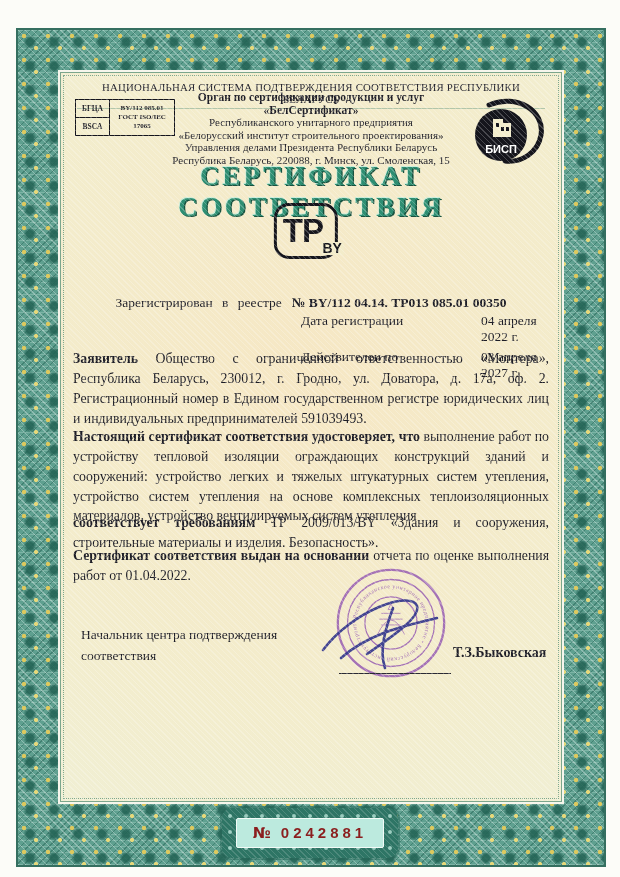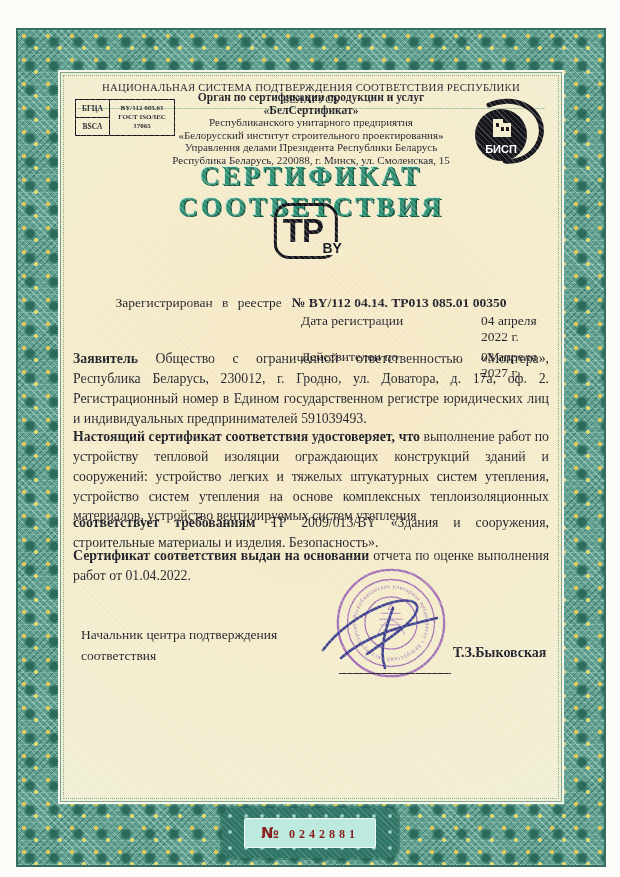--- a/index.html
+++ b/index.html
@@ -105,21 +105,21 @@
       repeating-linear-gradient(45deg, rgba(255,255,255,.15) 0 1px, transparent 1px 4px);
     background-size:16px 16px, auto;
     display:flex; align-items:center; justify-content:center;
     box-shadow:0 0 0 2px rgba(36,100,86,.5);
   }
   .serial-plate {
     background:#bceade; border:1.5px solid #f2fbf7; border-radius:2px;
     padding:5px 16px; display:flex; align-items:baseline; gap:10px;
   }
   .serial-prefix { font-family:"DejaVu Sans",sans-serif; font-weight:bold; font-size:15px; color:#8b1e1e; }
-  .serial-num { font-family:Liberation Serif, serif; font-weight:bold; font-size:12px; letter-spacing:4px; color:#8b1e1e; }
+  .serial-num { font-family:Liberation Sans, sans-serif; font-weight:bold; font-size:15px; letter-spacing:4px; color:#8b1e1e; }
 </style>
 </head>
 <body>
 
 <div class="page">
   <div class="band"></div>
 
   <div class="sheet">
 
     <div class="abs nat-header">НАЦИОНАЛЬНАЯ СИСТЕМА ПОДТВЕРЖДЕНИЯ СООТВЕТСТВИЯ РЕСПУБЛИКИ БЕЛАРУСЬ</div>

